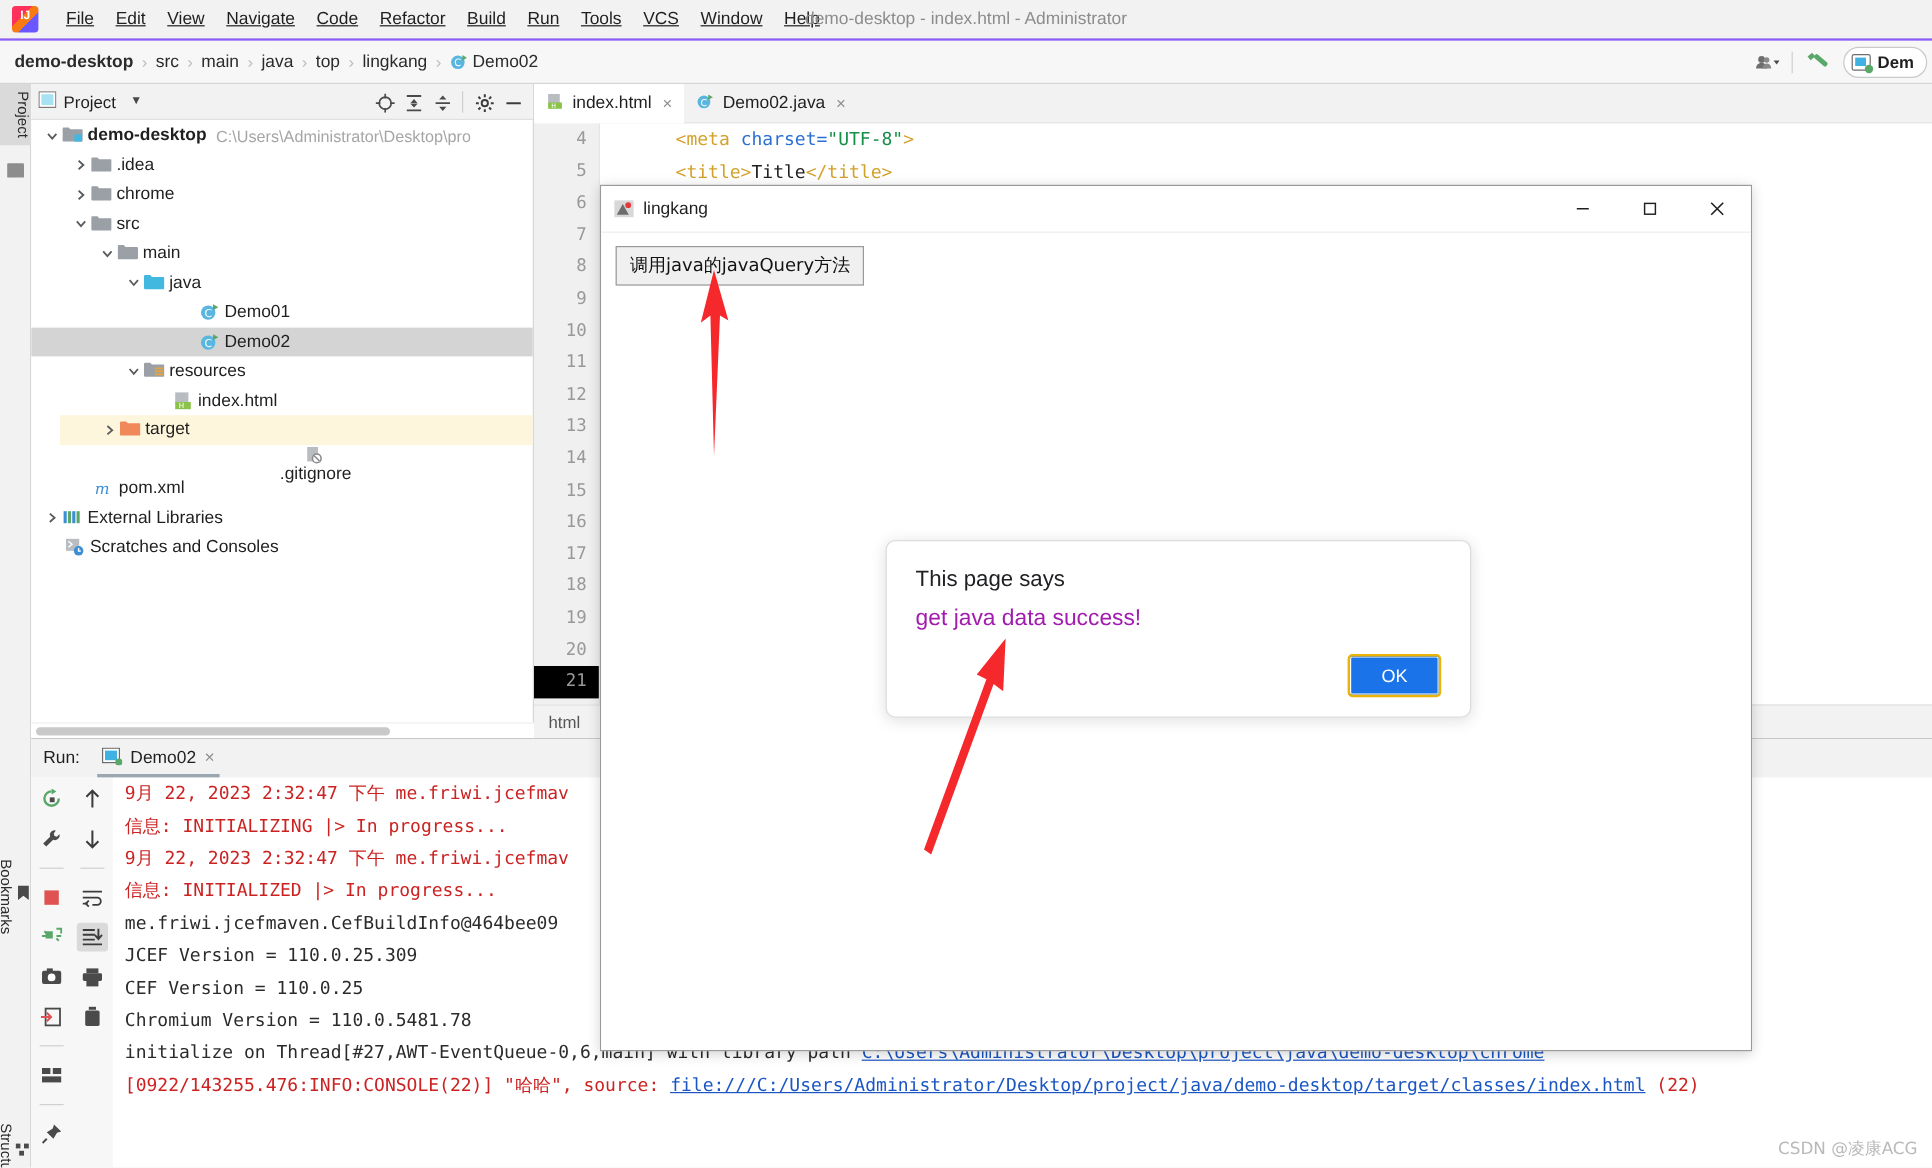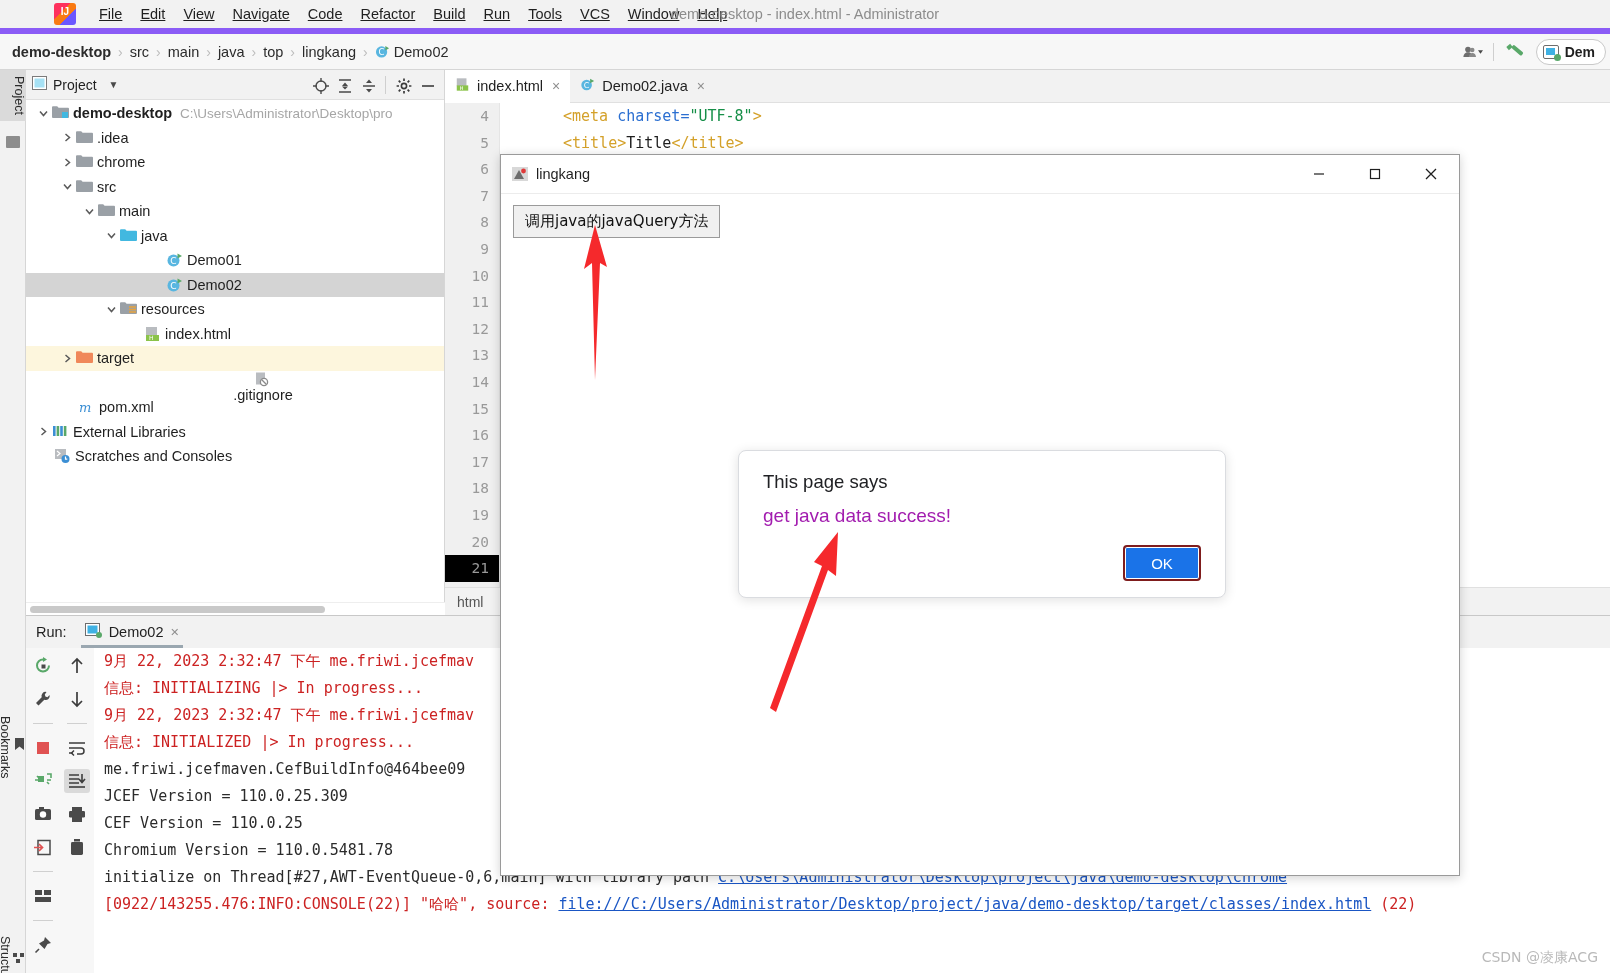--- a/index.html
+++ b/index.html
@@ -10,22 +10,22 @@
     background: #f2f2f2;
     font-family: "Liberation Sans", sans-serif;
     font-size: 13px;
     color: #000;
   }
   #root { position: relative; width: 1610px; height: 973px; background: #f7f7f7; }
 
   
   .menubar {
     position: absolute; left: 0; top: 0; width: 1610px; height: 34px;
-    background: #f2f2f2; border-bottom: 6px solid #8b5cf6;
-    display: flex; align-items: center; padding-left: 44px;
+    background: #f2f2f2; border-bottom: 2px solid #8b5cf6;
+    display: flex; align-items: center;
   }
   .app-logo {
     width: 22px; height: 22px; margin-left: 10px; margin-right: 14px;
     background: linear-gradient(135deg, #fe315d 0%, #fe315d 38%, #f97a12 38%, #f97a12 62%, #6b57ff 62%);
     border-radius: 3px; position: relative;
   }
   .app-logo::after {
     content: "IJ"; position: absolute; left: 0; right: 0; top: 3px;
     color: #fff; font-size: 10px; font-weight: bold; text-align: center;
     font-family: "Liberation Sans", sans-serif;
@@ -95,21 +95,21 @@
   .proj-title { font-size: 14px; color: #1f1f1f; margin-left: 6px; }
   .proj-hicons { margin-left: auto; display: flex; align-items: center; gap: 10px; padding-right: 4px; }
   .winicon { width: 14px; height: 14px; flex: 0 0 auto; }
 
   .tree { position: absolute; left:0; right:0; top: 31px; bottom: 16px; overflow: hidden; font-size: 14.5px; }
   .trow {
     display: flex; align-items: center; height: 24.5px; padding-left: 8px;
     white-space: nowrap; color: #1f1f1f;
   }
   .trow.sel { background: #d4d4d4; }
-  .trow.hl { background: #fdf6dd; }
+  .trow.hl { background: #fdf6dd; margin-left: 24px; }
   .arrow {
     width: 14px; height: 14px; flex: 0 0 auto; color: #5a5a5a;
     display: inline-flex; align-items: center; justify-content: center; margin-right: 2px;
   }
   .tlabel { margin-left: 4px; }
   .tlabel.bold { font-weight: bold; }
   .tpath { color: #a6a6a6; margin-left: 8px; font-size: 13.5px; overflow:hidden; }
   .ico { width: 17px; height: 16px; flex: 0 0 auto; }
 
   .proj-hscroll {
@@ -200,21 +200,21 @@
   
   .alert {
     position: absolute; left: 738px; top: 450px; width: 488px; height: 148px;
     background: #fff; border: 1px solid #dadce0; border-radius: 8px;
     box-shadow: 0 2px 12px rgba(0,0,0,.12);
   }
   .alert-title { position: absolute; left: 24px; top: 20px; font-size: 18.5px; color: #202124; }
   .alert-msg { position: absolute; left: 24px; top: 54px; font-size: 19px; color: #a21caf; }
   .alert-ok {
     position: absolute; right: 24px; bottom: 16px; width: 78px; height: 36px;
-    background: #1a73e8; color: #fff; border: 2px solid #7f1d1d; border-radius: 4px;
+    background: #1a73e8; color: #fff; border: 2px solid #eab308; border-radius: 4px;
     font-size: 15px; display: flex; align-items: center; justify-content: center;
     box-shadow: 0 0 0 1px #fff inset;
   }
 
   
   .arrow-svg { position: absolute; pointer-events: none; }
 
   
   .watermark {
     position: absolute; right: 12px; bottom: 6px; font-size: 14px; color: #b9b9b9;

